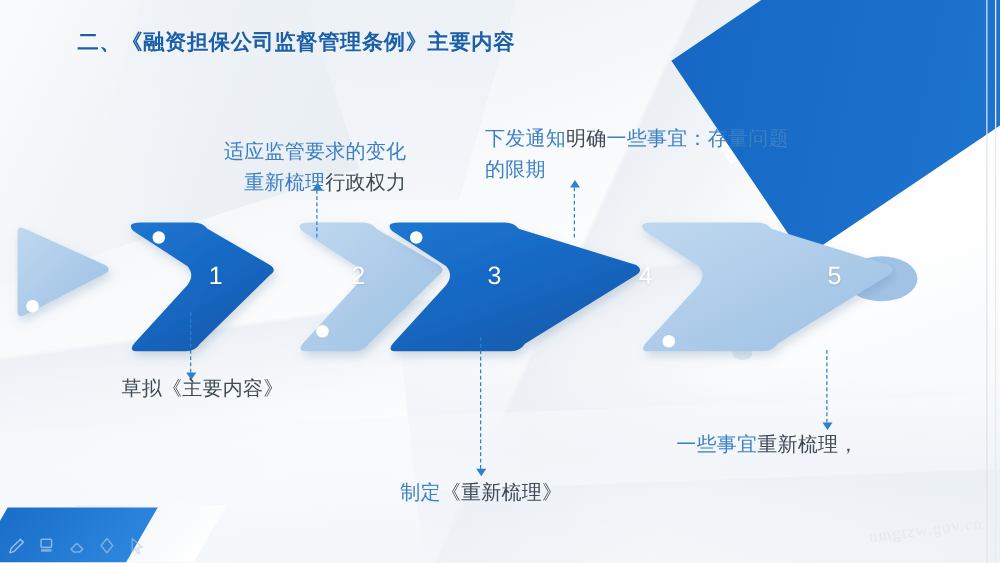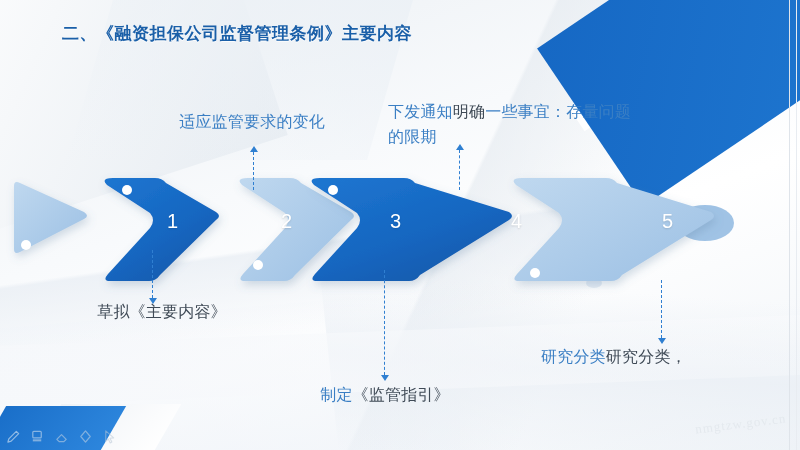--- a/index.html
+++ b/index.html
@@ -190,37 +190,40 @@
   <div class="label ta-center" style="left:92px;top:300px;width:140px;">
     <div>
       <span class="d">草拟《主要内容》</span>
     </div>
   </div>
 
   <div class="label ta-right" style="left:175px;top:110px;width:150px;">
     <div>
       <span class="b">适应监管要求的变化</span>
     </div>
+    <div>
+      <span class="b">重新梳理</span><span class="d">行政权力</span>
+    </div>
   </div>
 
   <div class="label ta-center" style="left:310px;top:383px;width:150px;">
     <div>
-      <span class="b">制定</span><span class="d">《监管指引》</span>
+      <span class="b">制定</span><span class="d">《重新梳理》</span>
     </div>
   </div>
 
   <div class="label ta-left" style="left:388px;top:100px;width:250px;">
     <div>
       <span class="b">下发通知</span><span class="d">明确</span><span class="b">一些事宜：存量问题的限期</span>
     </div>
   </div>
 
   <div class="label ta-left" style="left:541px;top:345px;width:210px;">
     <div>
-      <span class="b">研究分类</span><span class="d">研究分类，</span>
+      <span class="b">一些事宜</span><span class="d">重新梳理，</span>
     </div>
   </div>
 
   <div class="watermark">nmgtzw.gov.cn</div>
 
   <div class="bl-white"></div>
   <div class="bl-wedge"></div>
 
   <div class="toolbar">
     <span>

